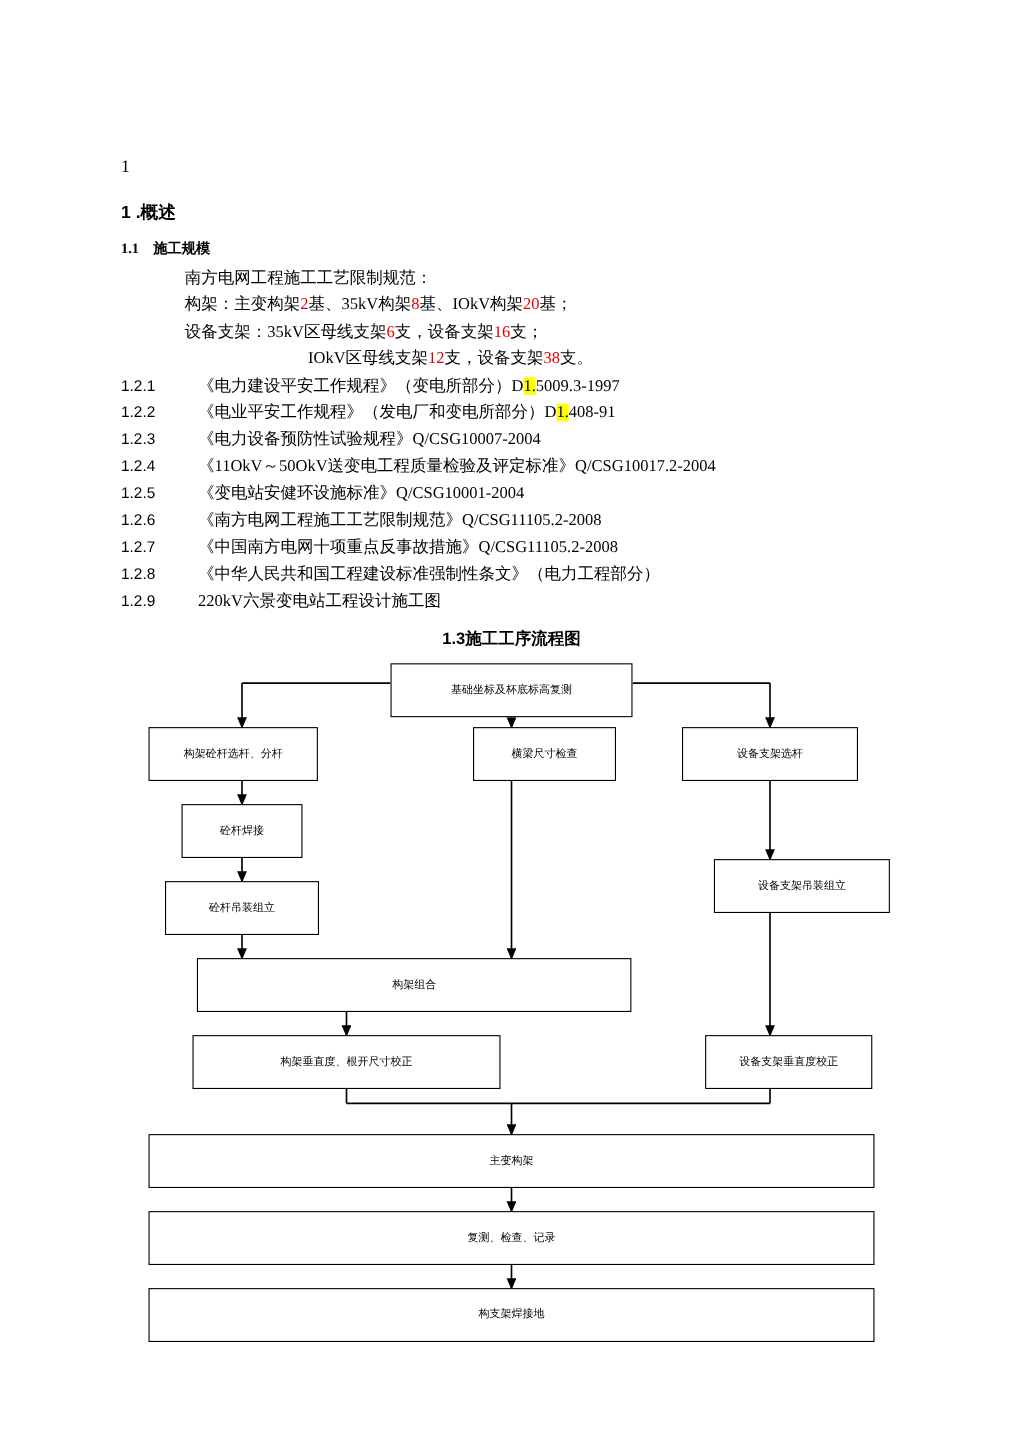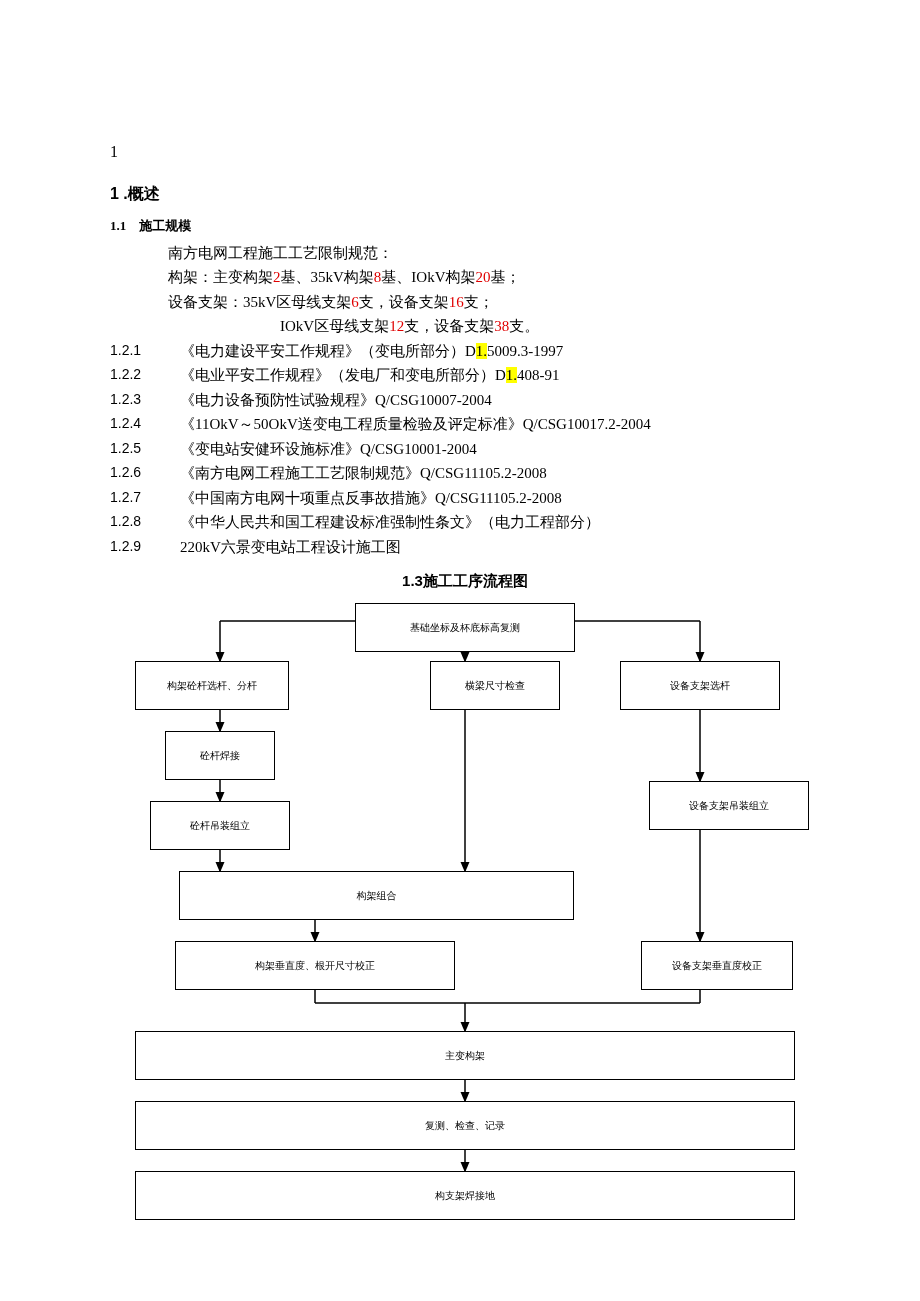--- a/index.html
+++ b/index.html
@@ -165,15 +165,15 @@
     <div class="fc-box" style="left:35px; top:198px; width:140px;">砼杆吊装组立</div>
     <div class="fc-box" style="left:505px; top:178px; width:160px;margin-left:29px;">设备支架吊装组立</div>
 
     <div class="fc-box" style="left:20px; top:268px; width:395px;margin-left:44px;">构架组合</div>
 
     <div class="fc-box" style="left:60px; top:338px; width:280px;">构架垂直度、根开尺寸校正</div>
     <div class="fc-box" style="left:490px; top:338px; width:152px;margin-left:36px;">设备支架垂直度校正</div>
 
     <div class="fc-box" style="left:20px; top:428px; width:660px;">主变构架</div>
     <div class="fc-box" style="left:20px; top:498px; width:660px;">复测、检查、记录</div>
-    <div class="fc-box" style="left:20px; top:568px; width:660px;">构支架焊接地</div>
+    <div class="fc-box" style="left:20px; top:568px; width:660px;font-family:Liberation Mono, monospace;">构支架焊接地</div>
   </div>
 </div>
 
 </body></html>

